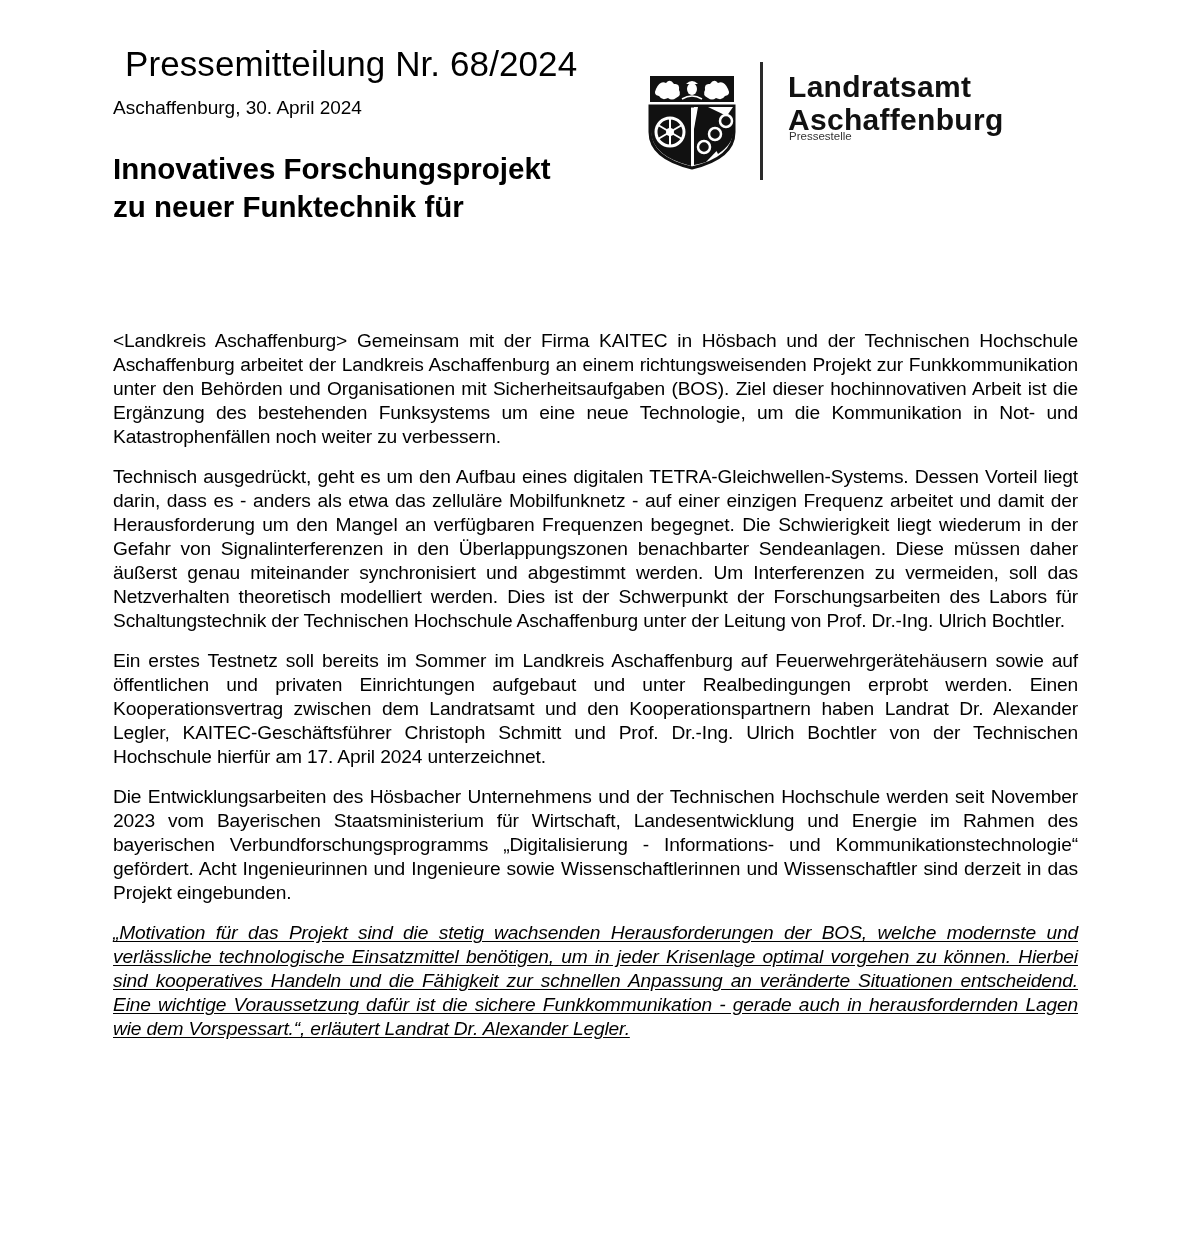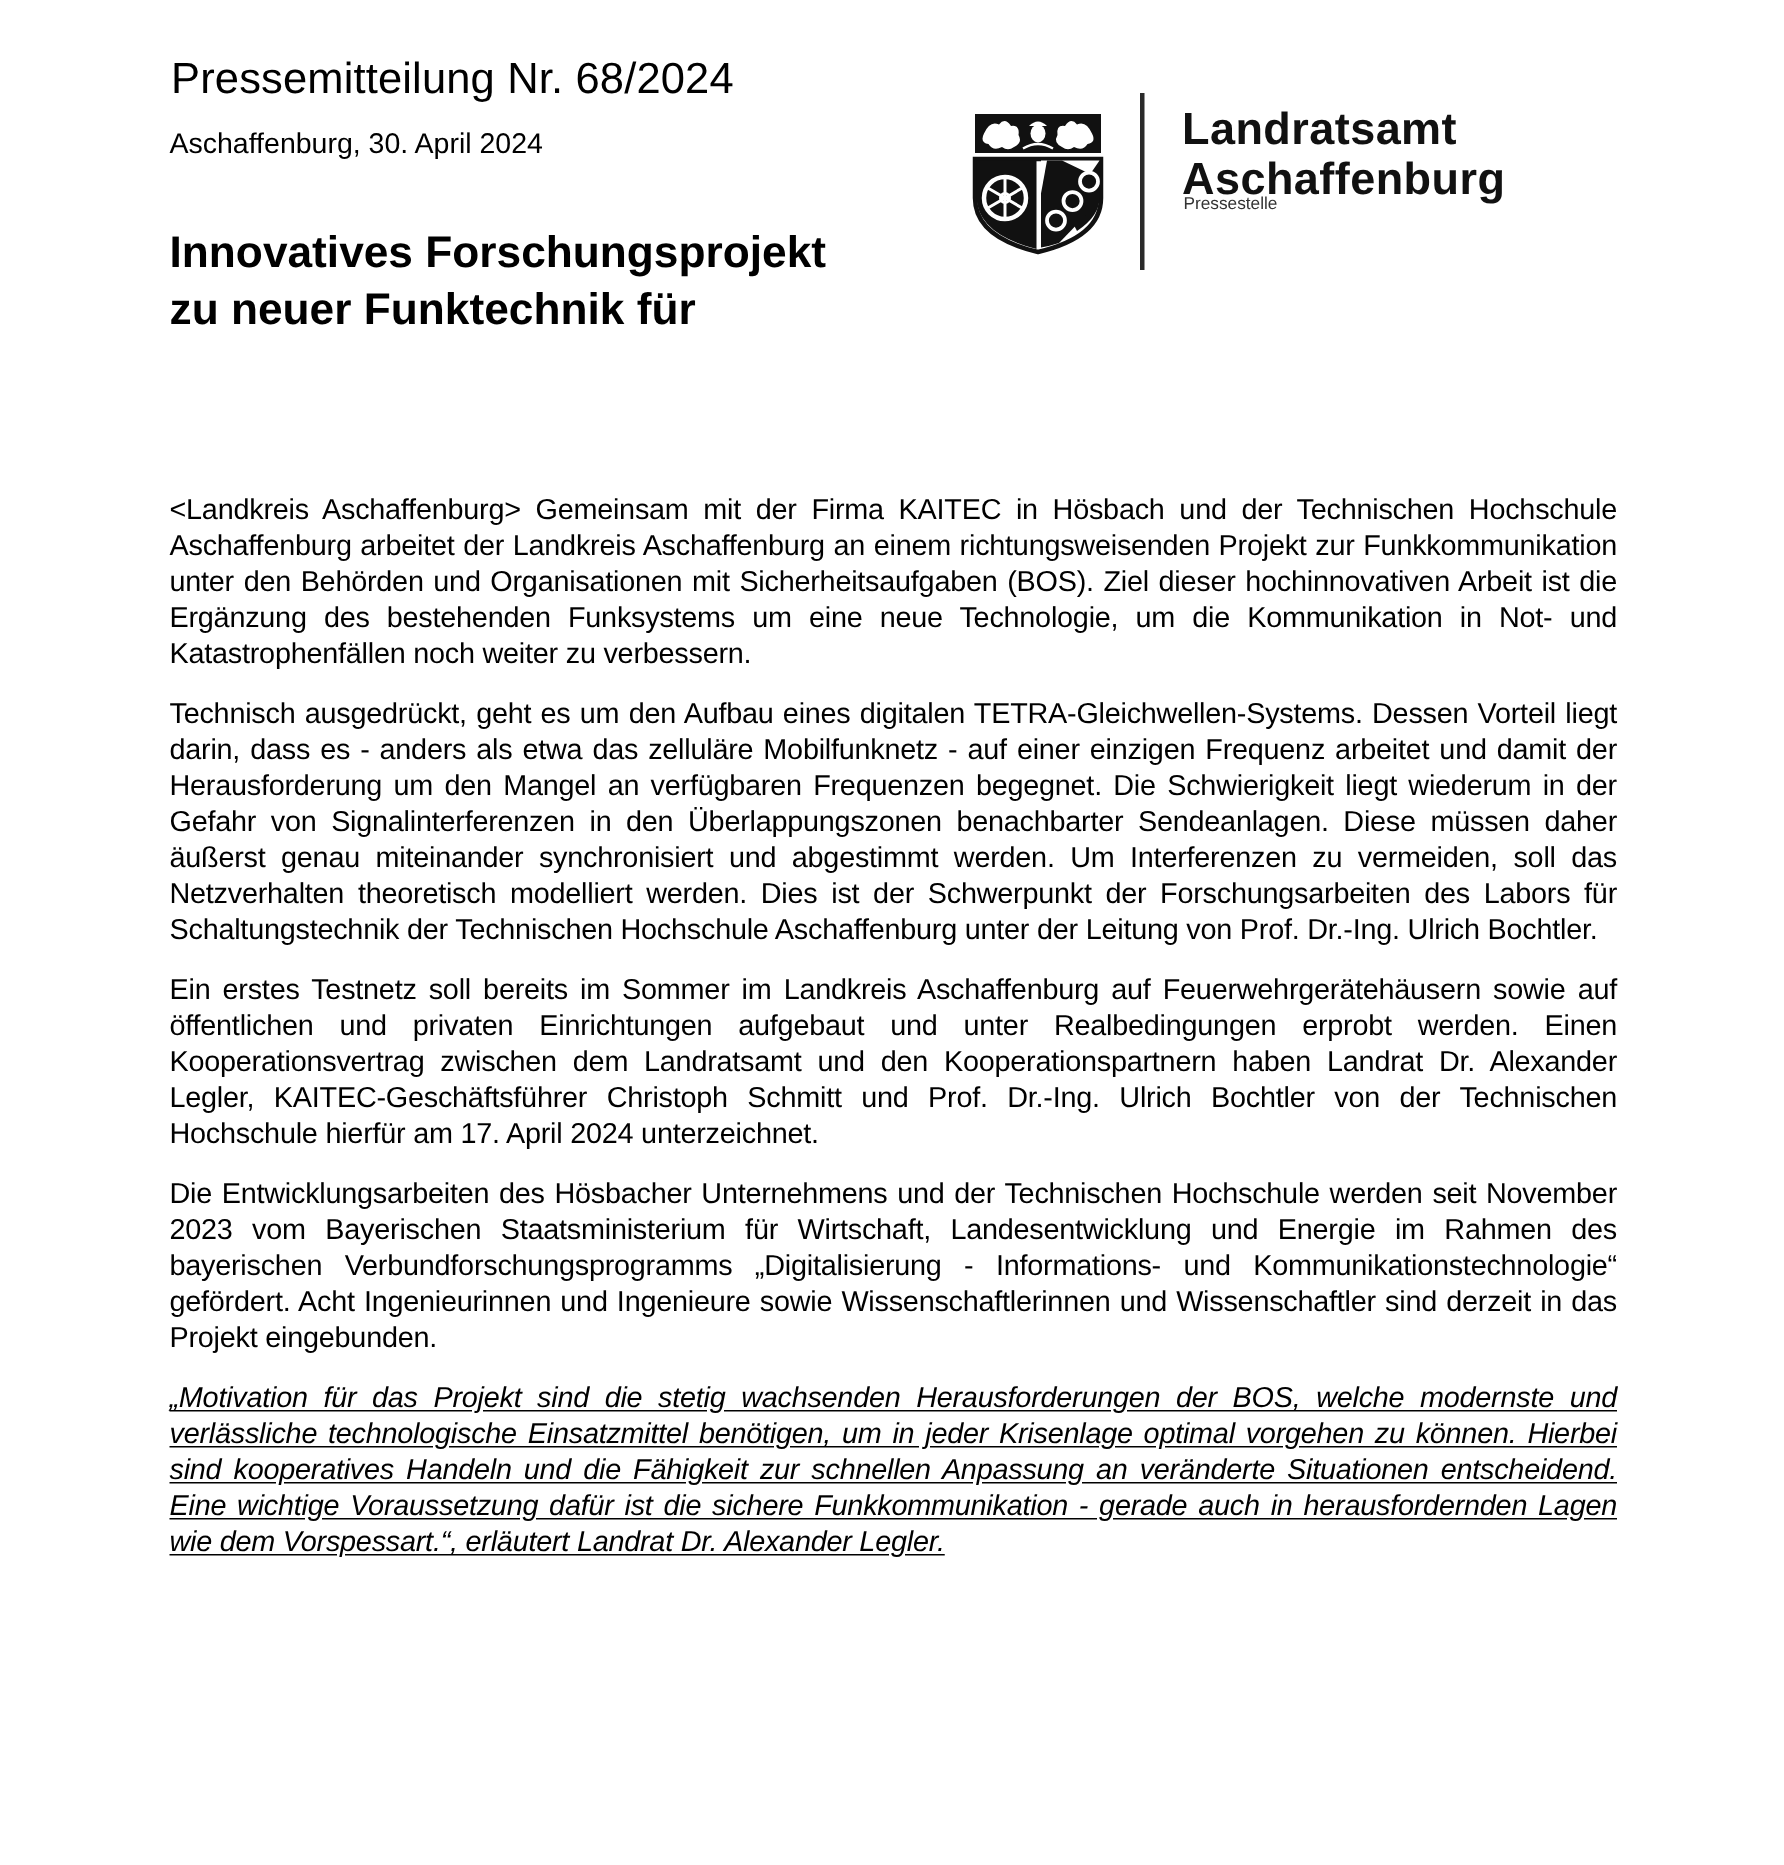--- a/index.html
+++ b/index.html
@@ -14,23 +14,23 @@
       overflow: hidden;
       color: #000;
       font-family: "Liberation Sans", sans-serif;
     }
     .header-left {
       position: absolute;
       left: 113px;
       top: 34px;
     }
     .release-number {
-      font-size: 29px;
+      font-size: 35px;
       line-height: 36px;
-      margin: 1px;
+      margin: 12px;
       font-weight: normal;
       letter-spacing: 0.1px;
     }
     .dateline {
       font-size: 19px;
       line-height: 24px;
       margin-top: 14px;
     }
     .headline {
       position: absolute;

